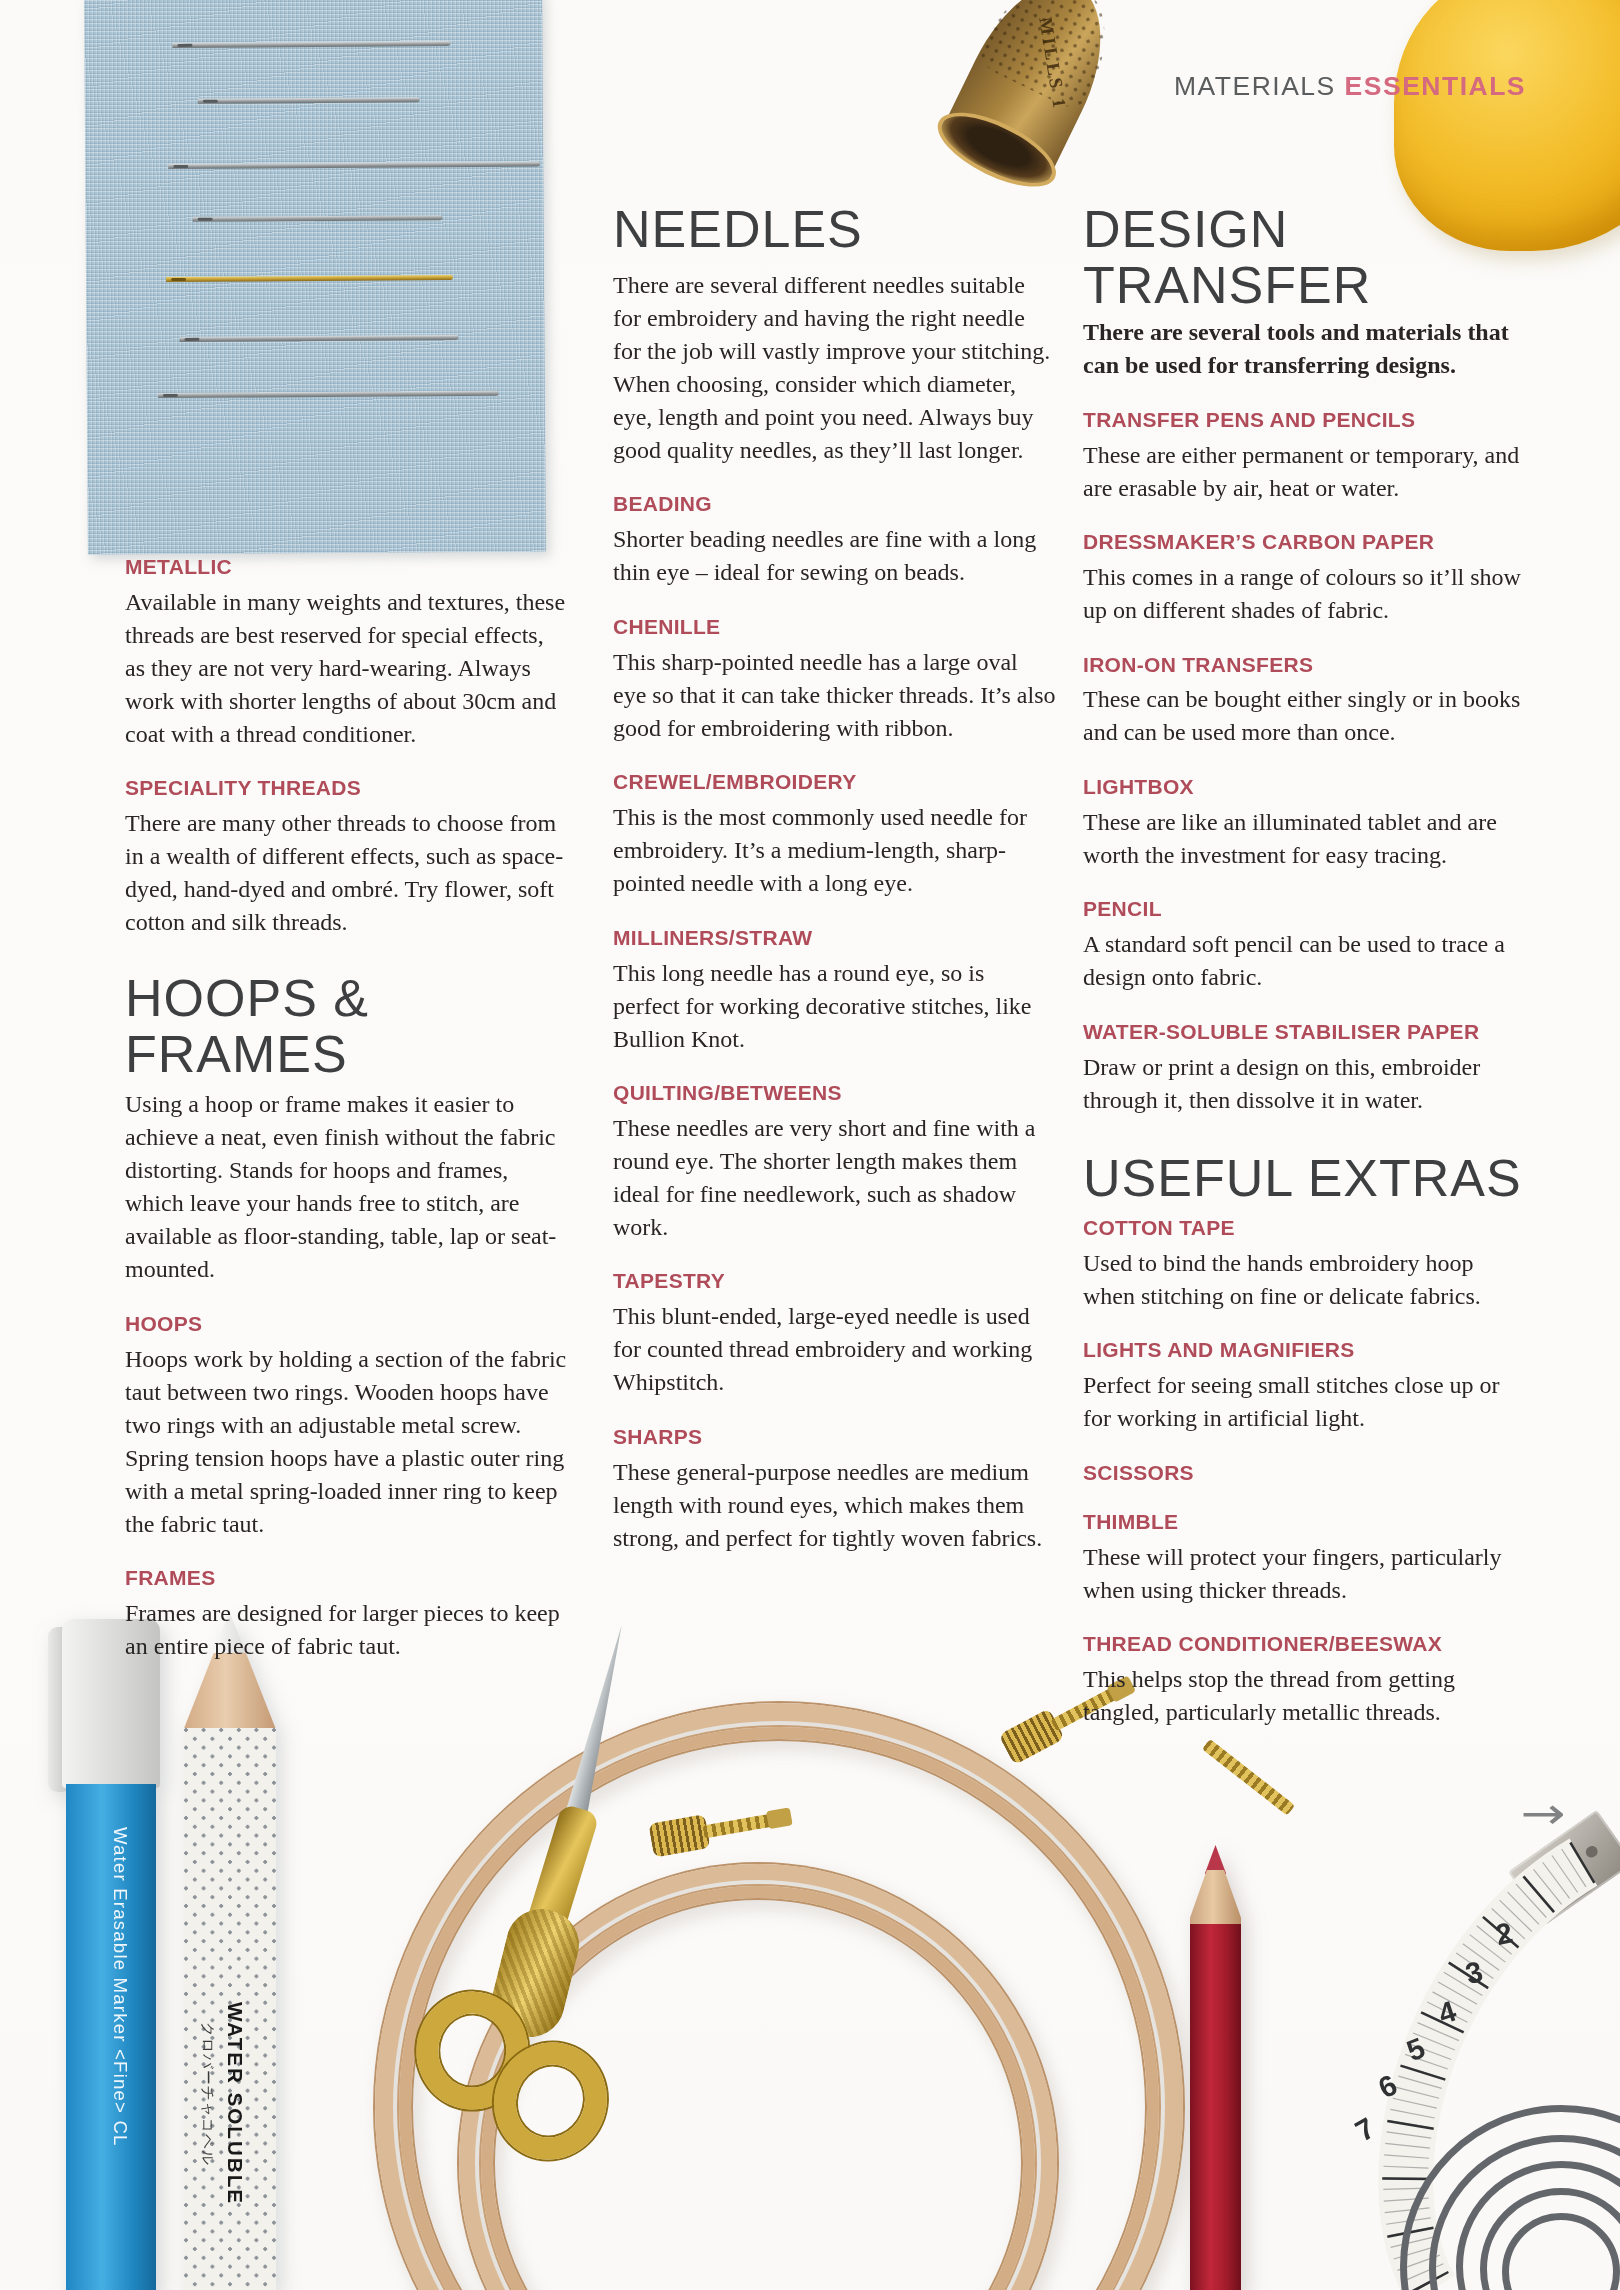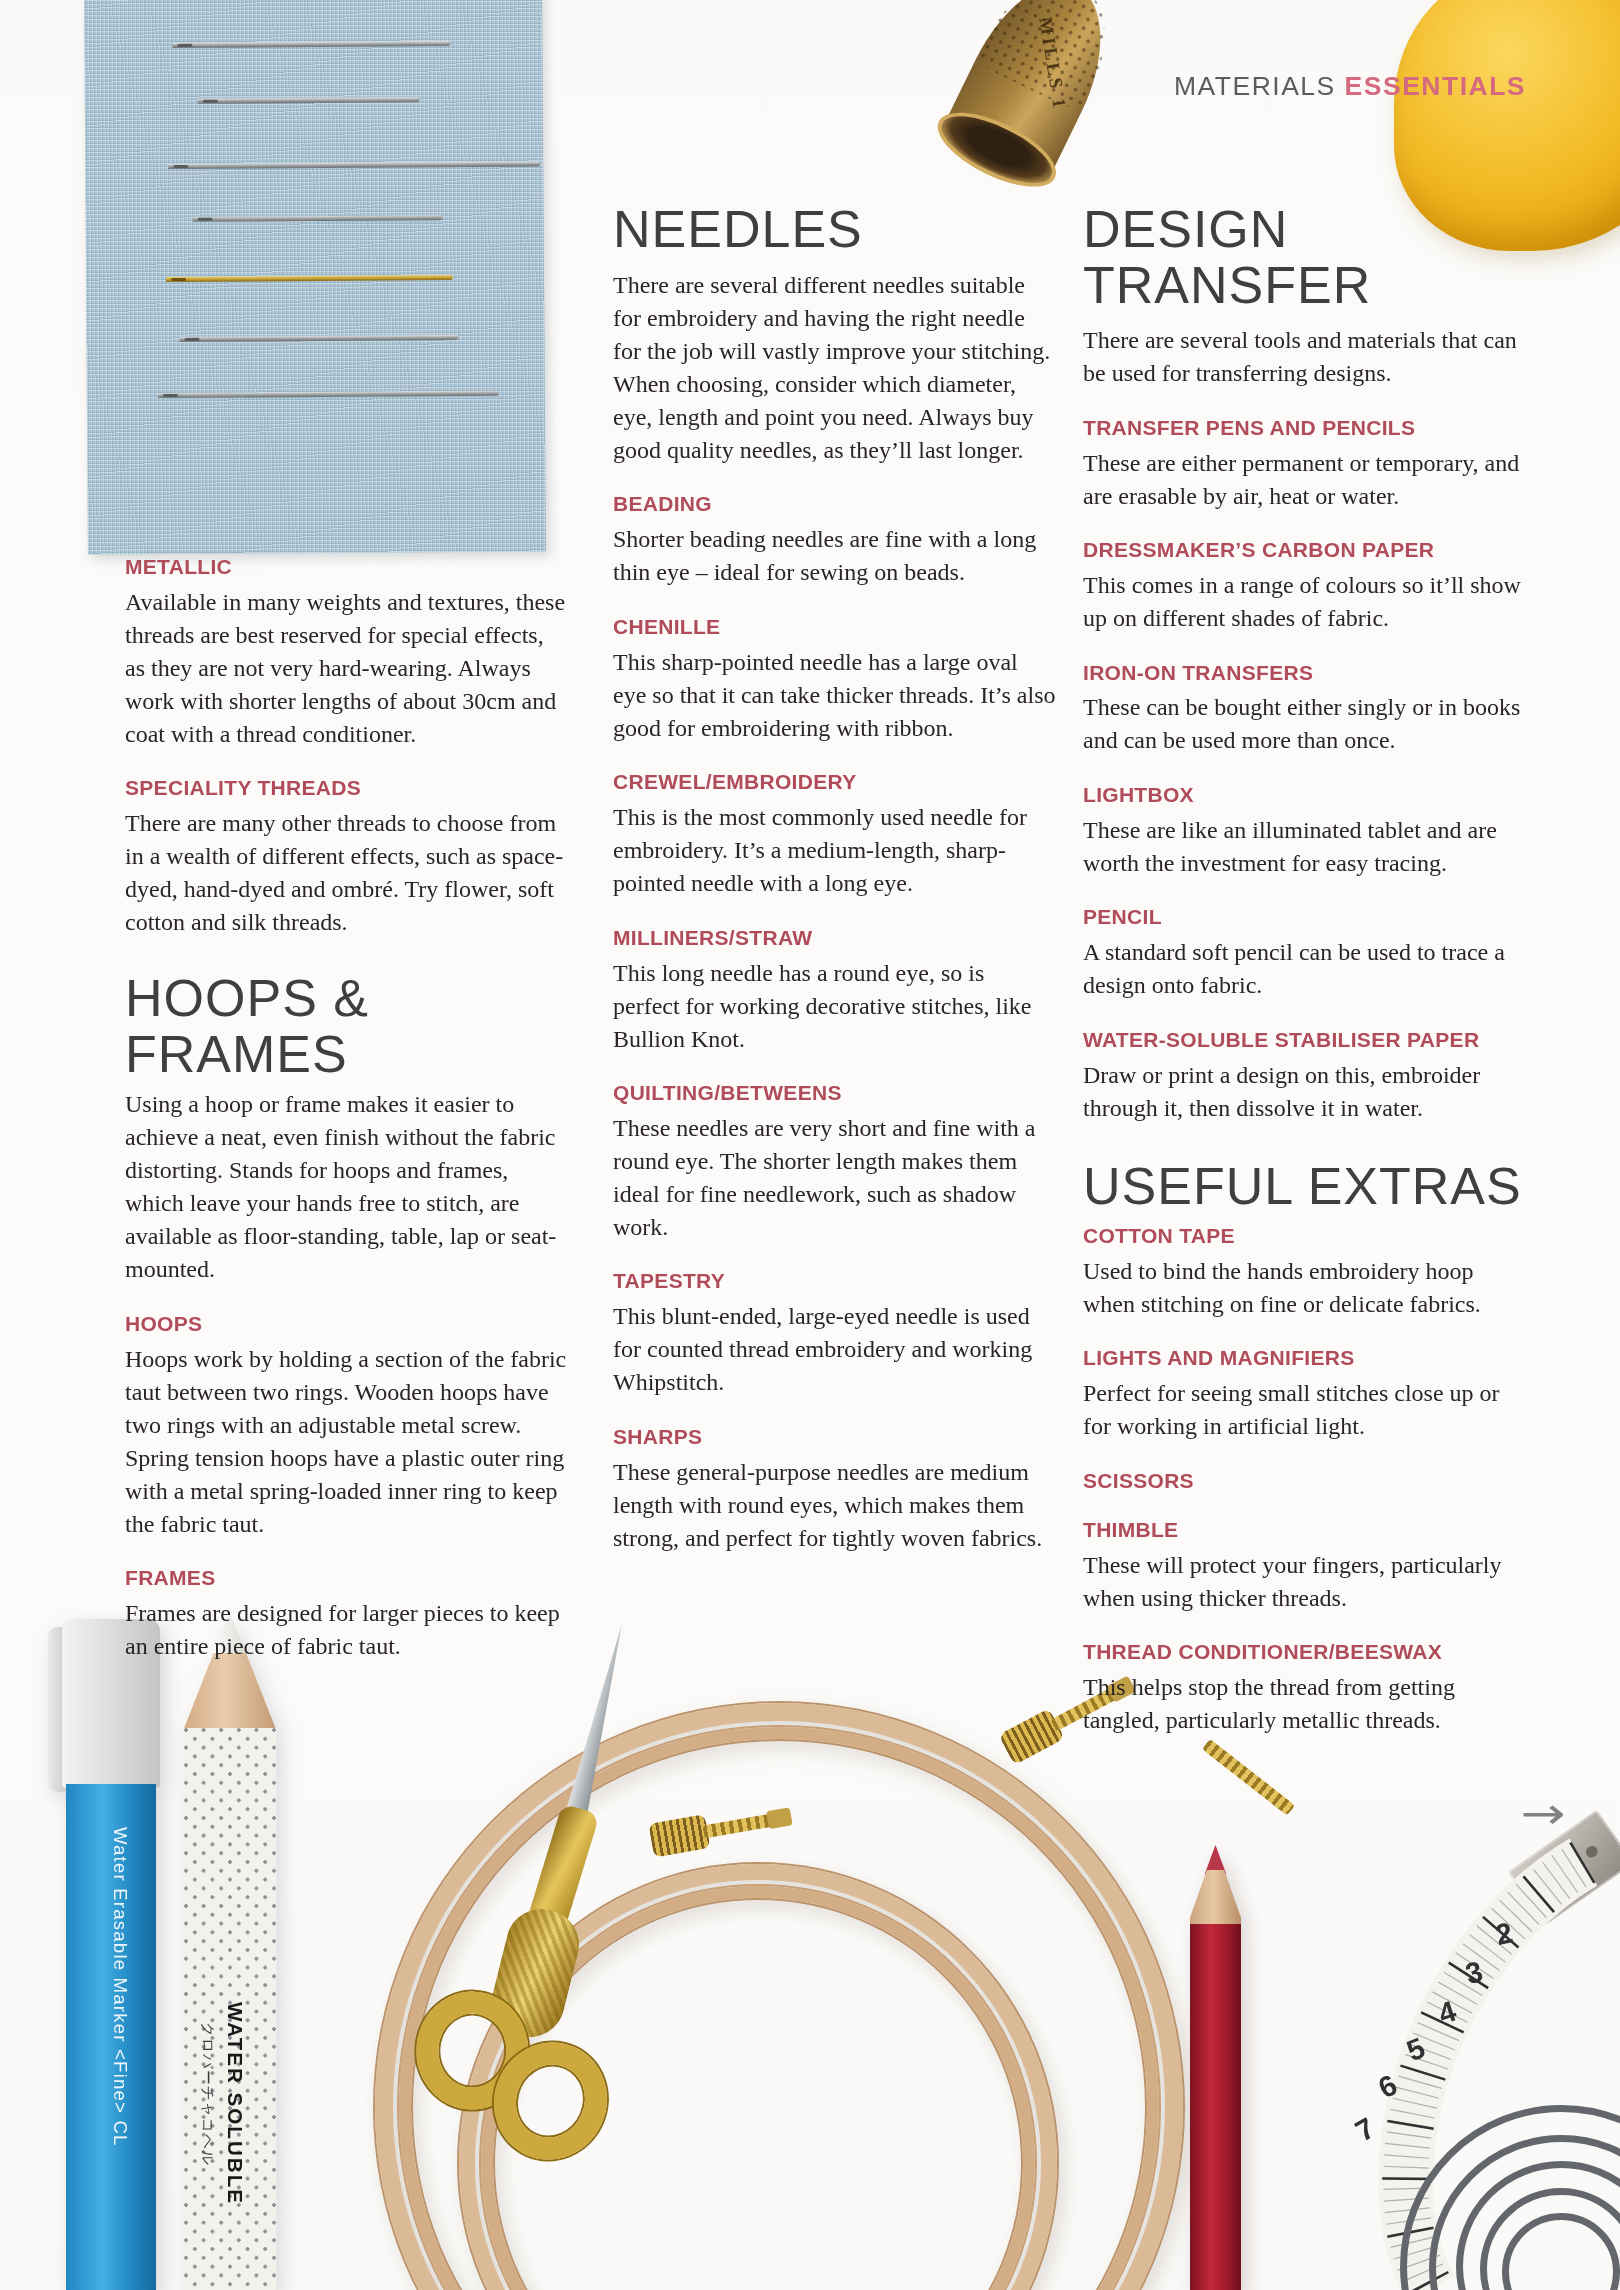--- a/index.html
+++ b/index.html
@@ -284,21 +284,21 @@
       <div class="body">This blunt-ended, large-eyed needle is used for counted thread embroidery and working Whipstitch.</div>
     </div>
     <div class="sec">
       <div class="kicker">SHARPS</div>
       <div class="body">These general-purpose needles are medium length with round eyes, which makes them strong, and perfect for tightly woven fabrics.</div>
     </div>
   </div>
 
   <div class="col" style="left:1083px; top:201px;">
     <div class="big-title">DESIGN TRANSFER</div>
-    <div class="body intro" style="margin-top:11px;">There are several tools and materials that can be used for transferring designs.</div>
+    <div class="body intro" style="margin-top:3px;font-weight:bold;">There are several tools and materials that can be used for transferring designs.</div>
     <div class="sec">
       <div class="kicker">TRANSFER PENS AND PENCILS</div>
       <div class="body">These are either permanent or temporary, and are erasable by air, heat or water.</div>
     </div>
     <div class="sec">
       <div class="kicker">DRESSMAKER’S CARBON PAPER</div>
       <div class="body">This comes in a range of colours so it’ll show up on different shades of fabric.</div>
     </div>
     <div class="sec">
       <div class="kicker">IRON-ON TRANSFERS</div>

